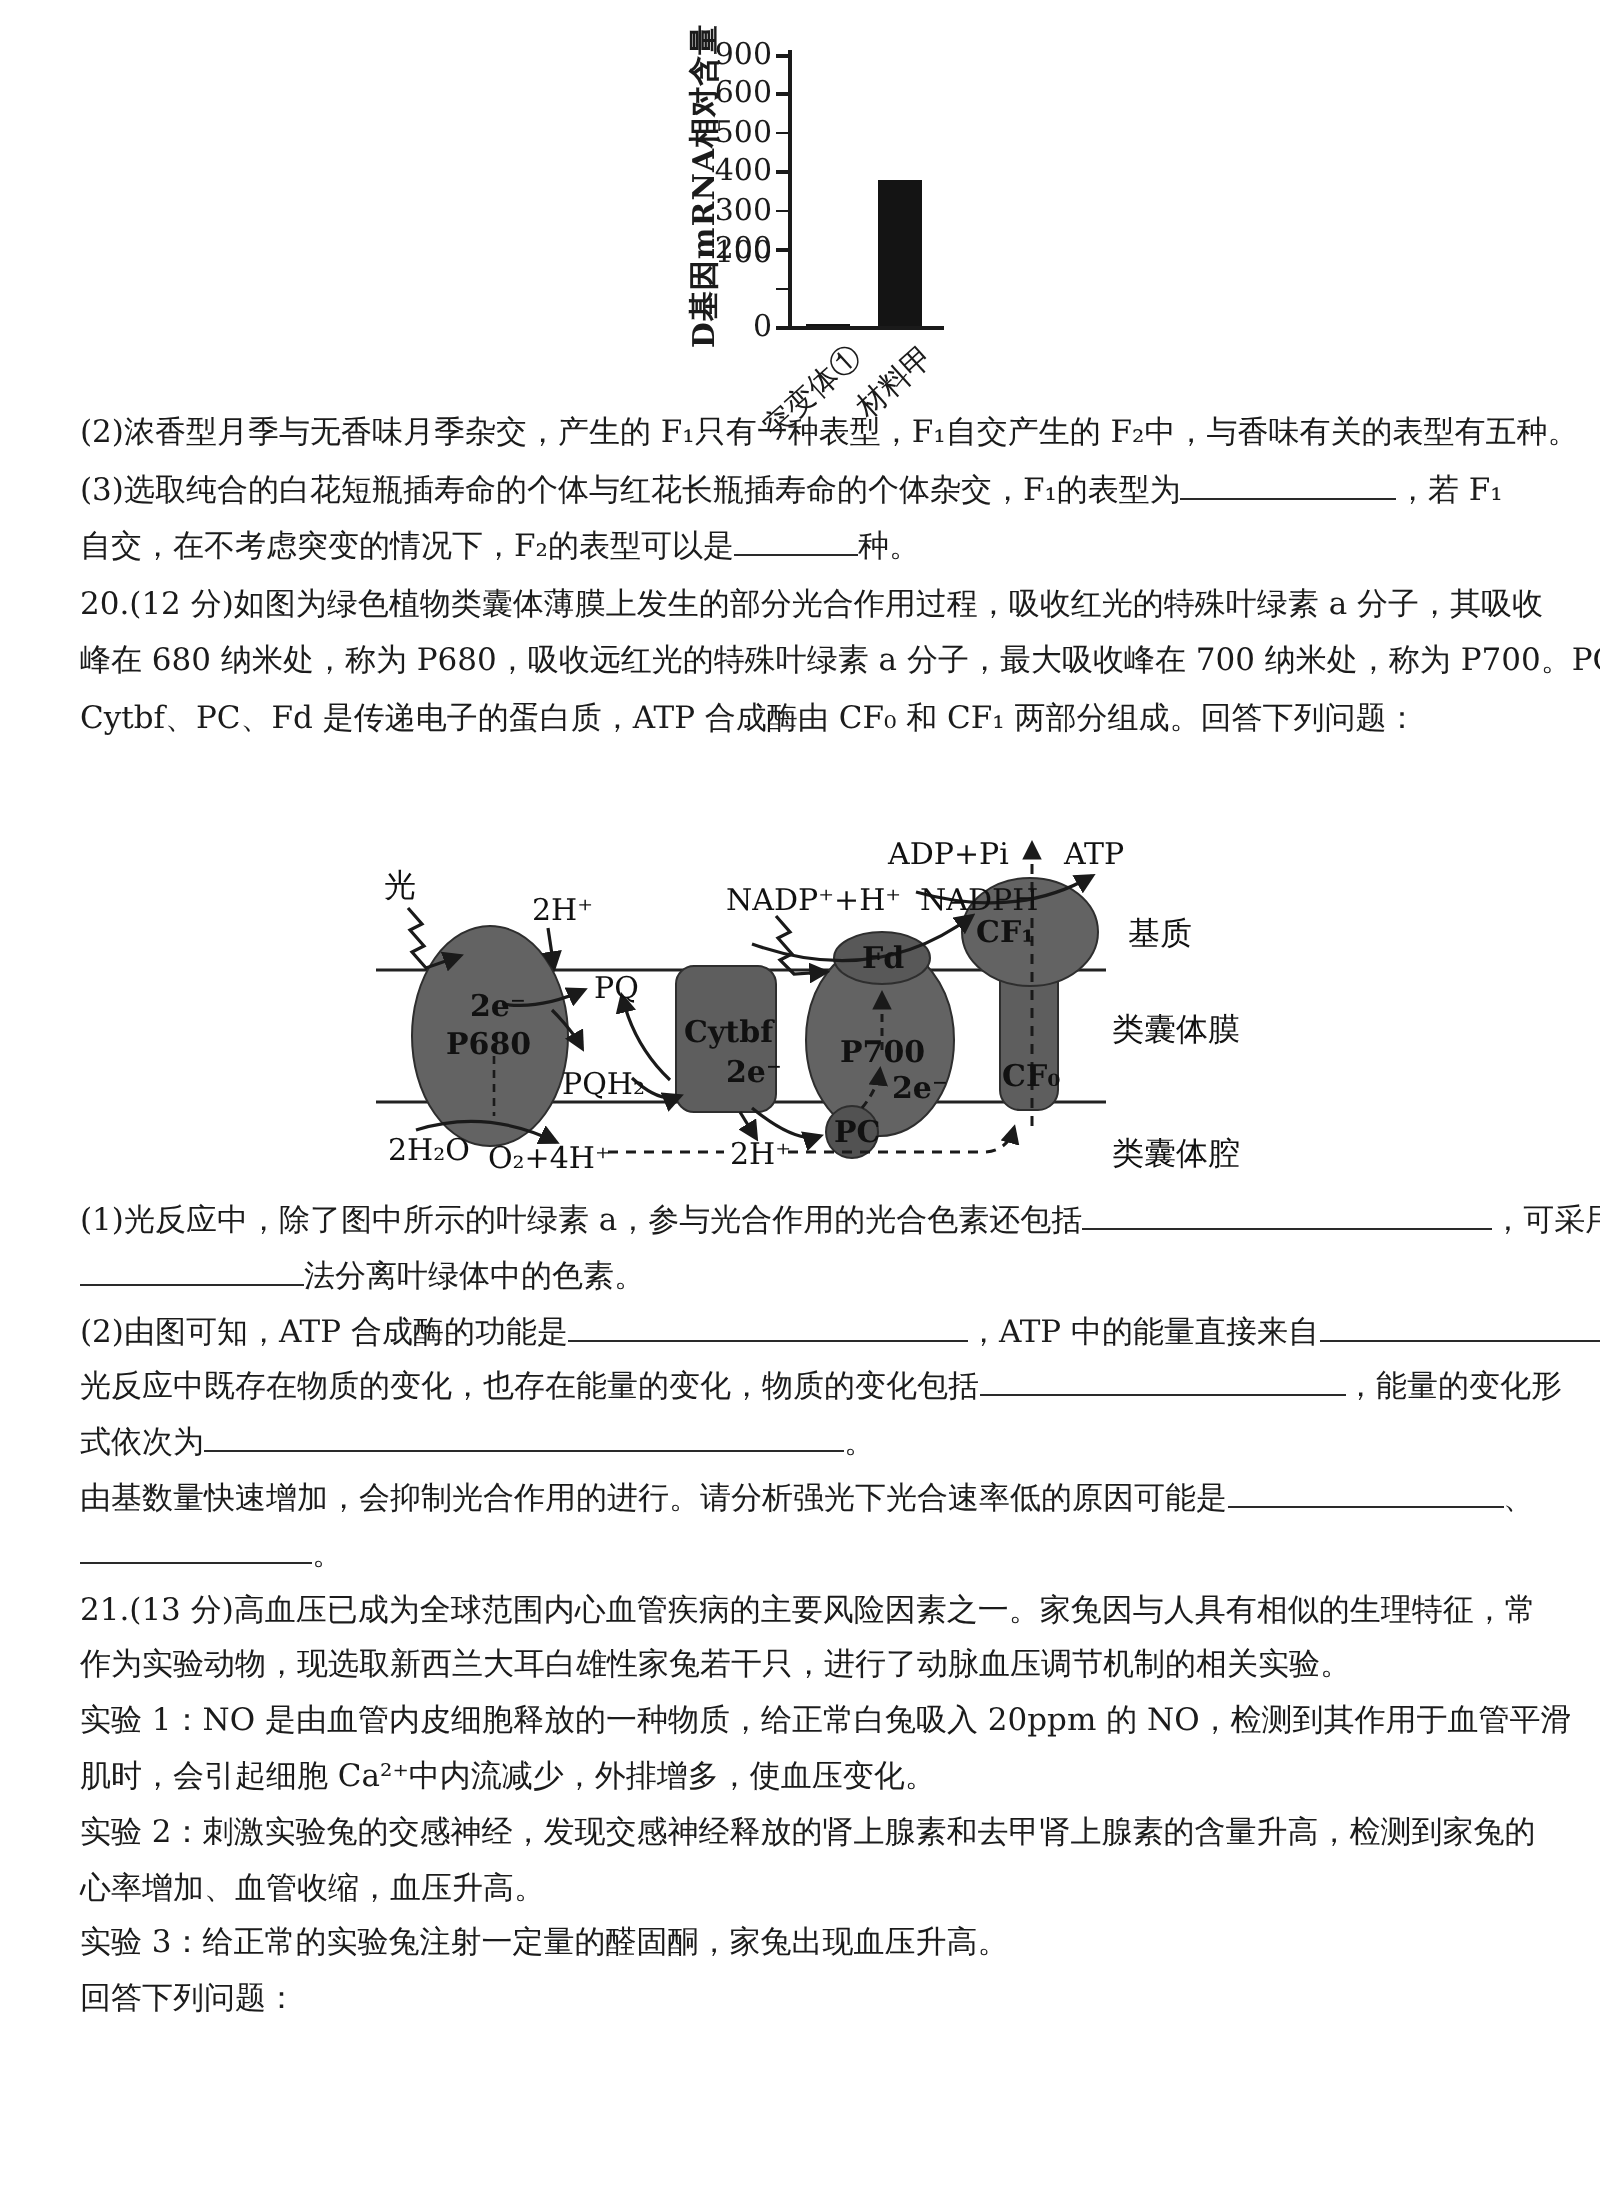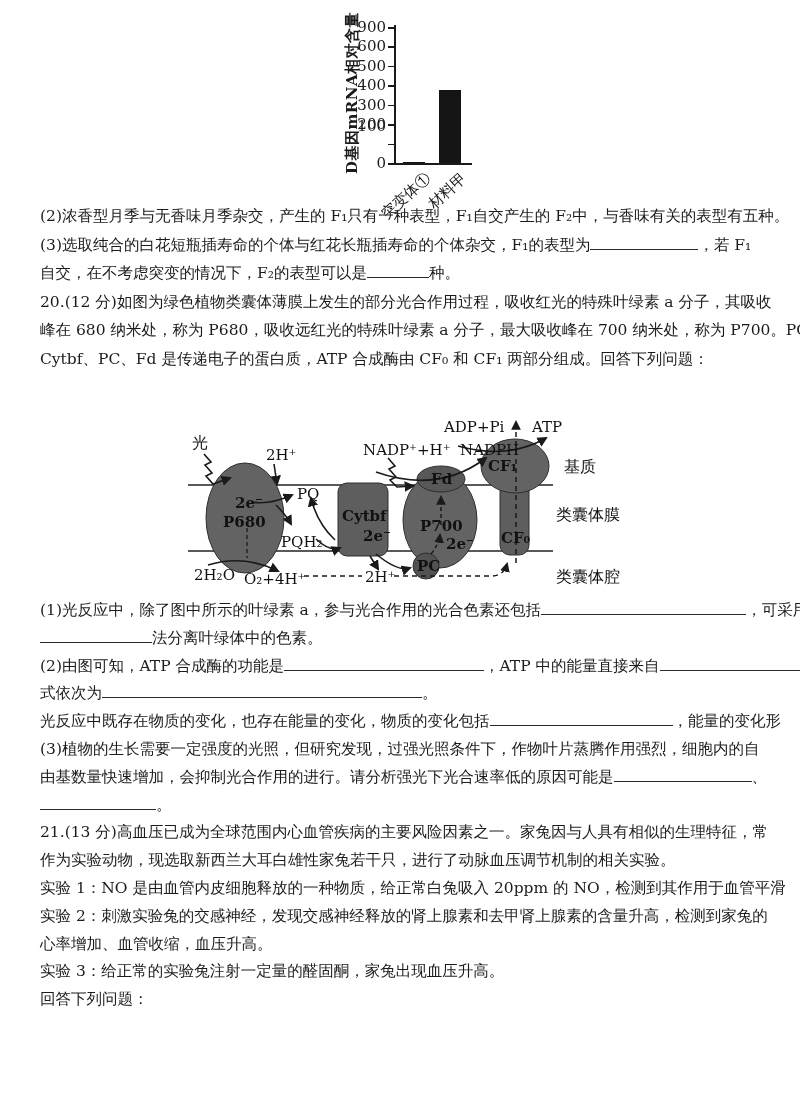--- a/index.html
+++ b/index.html
@@ -136,27 +136,27 @@
       <text x="46" y="172" class="dtext chem">2H₂O</text>
       <text x="96" y="176" class="dtext chem">O₂+4H⁺</text>
       <text x="217" y="174" class="dtext chem">2H⁺</text>
     </svg>
   </div>
 
   <div id="text-bottom" class="tblock">
       <div class="line"><span>(1)光反应中，除了图中所示的叶绿素 a，参与光合作用的光合色素还包括</span><span class="blank" style="width: 205px;"></span><span>，可采用</span></div>
       <div class="line"><span class="blank" style="width: 112px;"></span><span>法分离叶绿体中的色素。</span></div>
       <div class="line"><span>(2)由图可知，ATP 合成酶的功能是</span><span class="blank" style="width: 200px;"></span><span>，ATP 中的能量直接来自</span><span class="blank" style="width: 140px;"></span><span>。</span></div>
+      <div class="line"><span>光反应中既存在物质的变化，也存在能量的变化，物质的变化包括</span><span class="blank" style="width: 183px;"></span><span>，能量的变化形</span></div>
       <div class="line"><span>式依次为</span><span class="blank" style="width: 320px;"></span><span>。</span></div>
-      <div class="line"><span>光反应中既存在物质的变化，也存在能量的变化，物质的变化包括</span><span class="blank" style="width: 183px;"></span><span>，能量的变化形</span></div>
-      <div class="line"><span>(3)植物的生长需要一定强度的光照，但研究发现，过强光照条件下，作物叶片蒸腾作用强烈，细胞内的自</span></div>
       <div class="line"><span>由基数量快速增加，会抑制光合作用的进行。请分析强光下光合速率低的原因可能是</span><span class="blank" style="width: 138px;"></span><span>、</span></div>
       <div class="line"><span class="blank" style="width: 116px;"></span><span>。</span></div>
       <div class="line"><span>21.(13 分)高血压已成为全球范围内心血管疾病的主要风险因素之一。家兔因与人具有相似的生理特征，常</span></div>
       <div class="line"><span>作为实验动物，现选取新西兰大耳白雄性家兔若干只，进行了动脉血压调节机制的相关实验。</span></div>
       <div class="line"><span>实验 1：NO 是由血管内皮细胞释放的一种物质，给正常白兔吸入 20ppm 的 NO，检测到其作用于血管平滑</span></div>
+      <div class="line"><span>肌时，会引起细胞 Ca²⁺中内流减少，外排增多，使血压变化。</span></div>
       <div class="line"><span>实验 2：刺激实验兔的交感神经，发现交感神经释放的肾上腺素和去甲肾上腺素的含量升高，检测到家兔的</span></div>
       <div class="line"><span>心率增加、血管收缩，血压升高。</span></div>
       <div class="line"><span>实验 3：给正常的实验兔注射一定量的醛固酮，家兔出现血压升高。</span></div>
       <div class="line"><span>回答下列问题：</span></div>
     </div>
 
 </div>
 
 </body></html>

